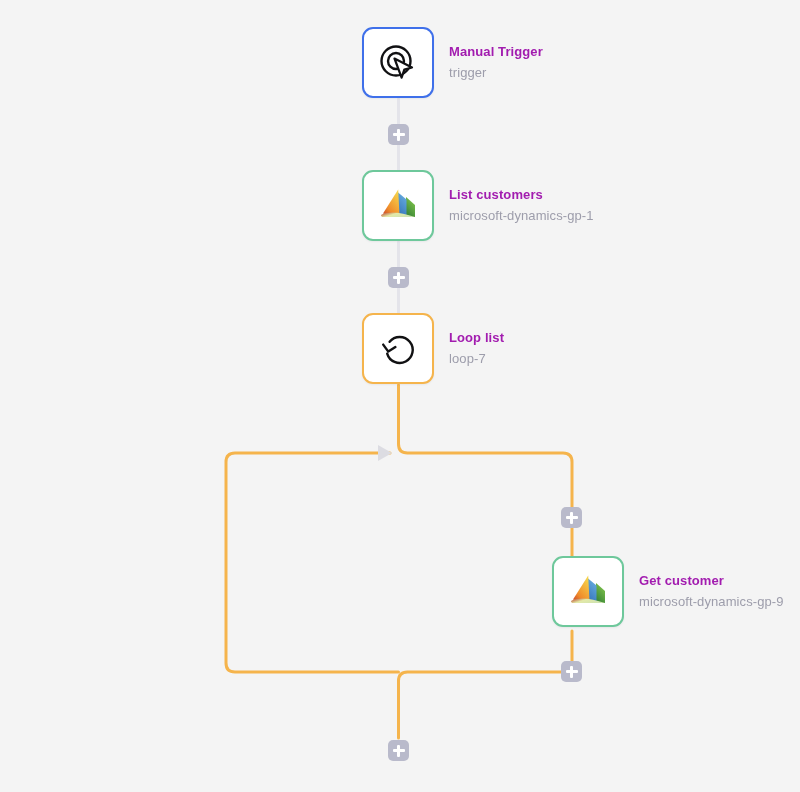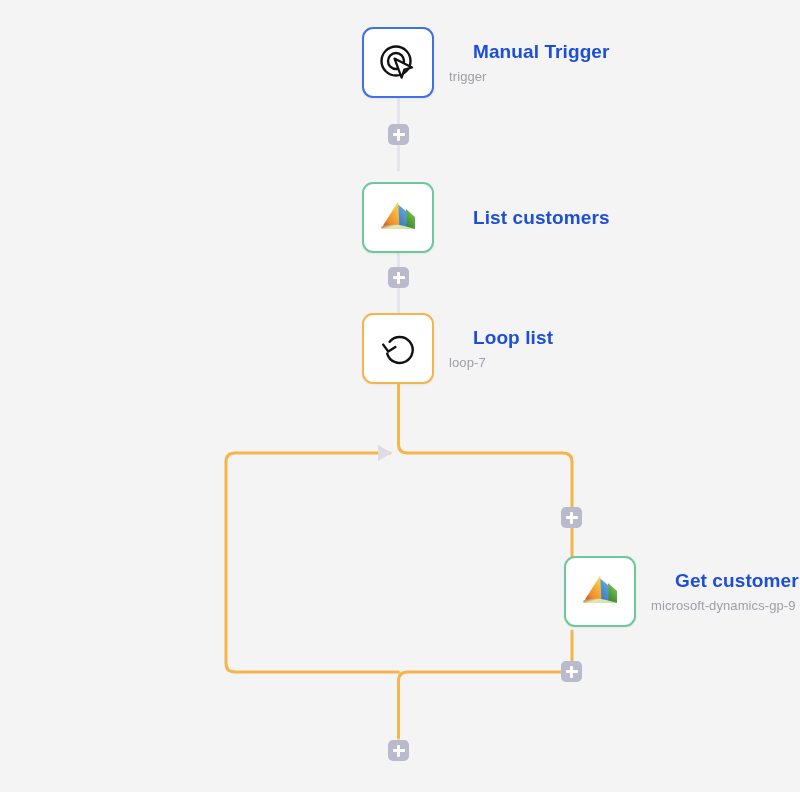--- a/index.html
+++ b/index.html
@@ -48,25 +48,24 @@
   .node-box.trigger  { border-color: #3f70ea; }
   .node-box.app      { border-color: #6ec89b; }
   .node-box.loop     { border-color: #f5b44c; }
 
   .node-text {
     margin-left: 15px;
     line-height: 1.25;
     white-space: nowrap;
   }
   .node-title {
-    font-size: 19px;
+    font-size: 13px;
     font-weight: bold;
-    color: #1d4ed8;
+    color: #a21caf;
     letter-spacing: .1px;
-    margin-left: 24px;
   }
   .node-sub {
     font-size: 13px;
     color: #9d9dab;
     margin-top: 5px;
     letter-spacing: .1px;
   }
   
   .plus-btn {
     position: absolute;
@@ -123,21 +122,21 @@
         <circle cx="19" cy="19" r="8" fill="none" stroke="#111113" stroke-width="2.4"></circle>
         <path d="M17.5,16.5 L35,25.5 L27.3,27.6 L24.6,35.6 Z" fill="#ffffff" stroke="#111113" stroke-width="2.2" stroke-linejoin="round"></path>
       </svg>
     </div>
     <div class="node-text">
       <div class="node-title">Manual Trigger</div>
       <div class="node-sub">trigger</div>
     </div>
   </div>
 
-  <div class="node" style="left:362px; top:182px;">
+  <div class="node" style="left:362px; top:170px;">
     <div class="node-box app">
       <svg class="icon-svg" width="46" height="44" viewBox="0 0 46 44">
         <defs>
           <linearGradient id="gpOrange1" x1="0" y1="1" x2="0.7" y2="0">
             <stop offset="0%" stop-color="#c0392b"></stop>
             <stop offset="35%" stop-color="#ef8a2a"></stop>
             <stop offset="100%" stop-color="#f6d24a"></stop>
           </linearGradient>
           <linearGradient id="gpBlue1" x1="0" y1="1" x2="0.4" y2="0">
             <stop offset="0%" stop-color="#2f6fb5"></stop>
@@ -158,37 +157,38 @@
 
         <path d="M22.5,8 L31.5,15.5 L31.5,33 L22.5,33 Z" fill="url(#gpBlue1)"></path>
 
         <path d="M23.2,5.5 L24.6,33 L8,29.5 Z" fill="url(#gpOrange1)"></path>
 
         <path d="M6,31 C14,26.5 27,28.8 40,33 L8,33 C7,33 6,32.4 6,31 Z" fill="url(#gpBase1)"></path>
       </svg>
     </div>
     <div class="node-text">
       <div class="node-title">List customers</div>
+      <div class="node-sub">microsoft-dynamics-gp-1</div>
     </div>
   </div>
 
   <div class="node" style="left:362px; top:313px;justify-content:center;">
     <div class="node-box loop">
       <svg class="icon-svg" width="42" height="42" viewBox="0 0 42 42">
         <path d="M12.6,13.8 A13,13 0 1 1 10.2,25.6" fill="none" stroke="#111113" stroke-width="2.4" stroke-linecap="round"></path>
         <path d="M6.2,16.6 L11.3,23.6 L18.4,19.1" fill="none" stroke="#111113" stroke-width="2.4" stroke-linecap="round" stroke-linejoin="round"></path>
       </svg>
     </div>
     <div class="node-text">
       <div class="node-title">Loop list</div>
       <div class="node-sub">loop-7</div>
     </div>
   </div>
 
-  <div class="node" style="left:564px; top:556px;">
+  <div class="node" style="left:552px; top:556px;">
     <div class="node-box app">
       <svg class="icon-svg" width="46" height="44" viewBox="0 0 46 44">
         <defs>
           <linearGradient id="gpOrange2" x1="0" y1="1" x2="0.7" y2="0">
             <stop offset="0%" stop-color="#c0392b"></stop>
             <stop offset="35%" stop-color="#ef8a2a"></stop>
             <stop offset="100%" stop-color="#f6d24a"></stop>
           </linearGradient>
           <linearGradient id="gpBlue2" x1="0" y1="1" x2="0.4" y2="0">
             <stop offset="0%" stop-color="#2f6fb5"></stop>

